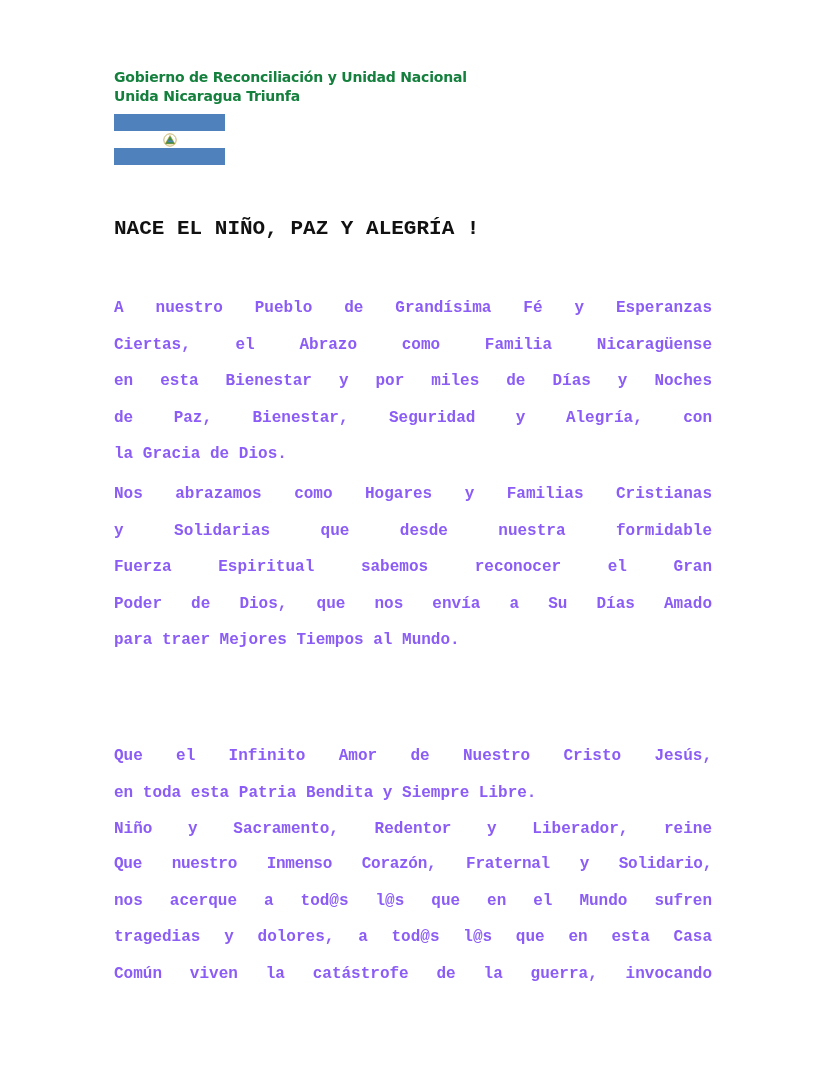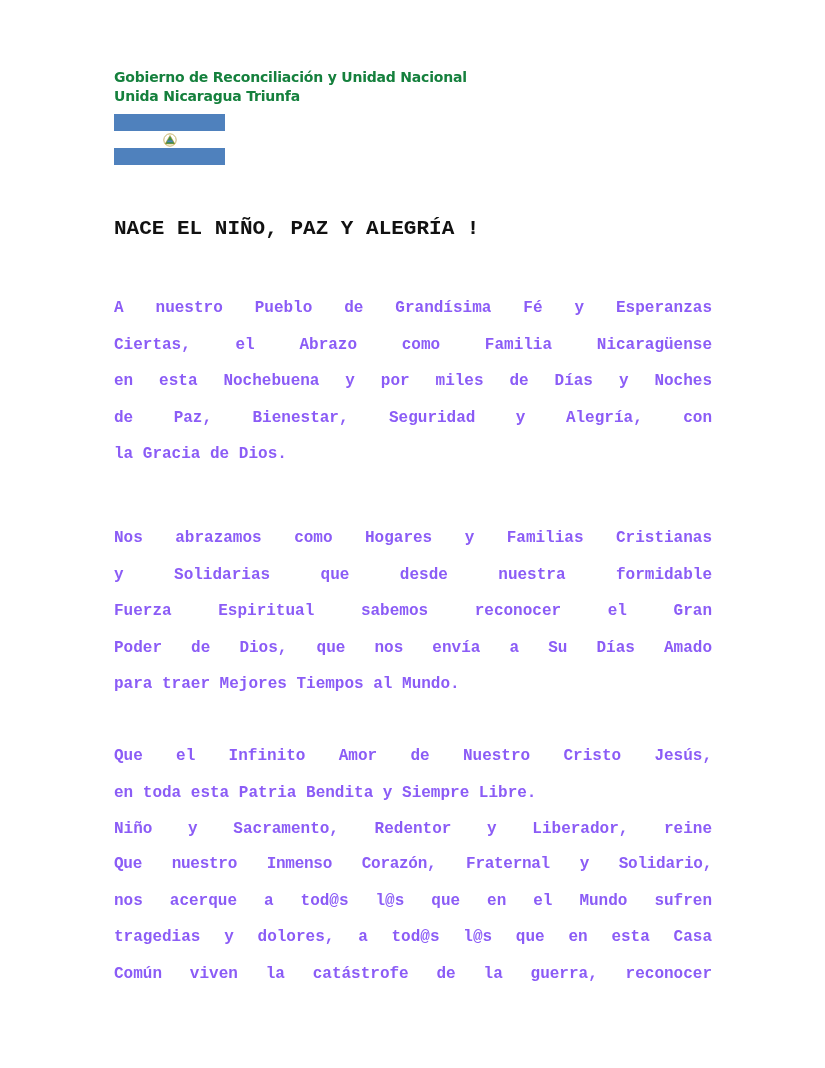--- a/index.html
+++ b/index.html
@@ -74,21 +74,21 @@
       display: block;
       white-space: nowrap;
       text-align: justify;
       text-align-last: justify;
       height: 36.5px;
     }
     .para .line.last {
       text-align-last: left;
     }
     #p1 { top: 290px; }
-    #p2 { top: 520px; }
+    #p2 { top: 476px; }
     #p3 { top: 738px; }
     #p4 { top: 846px; }
   </style>
 </head>
 <body>
 
 <div class="page">
 
   <div class="header">
     <div>Gobierno de Reconciliación y Unidad Nacional</div>
@@ -105,21 +105,21 @@
       </svg>
     </div>
     <div class="band blue"></div>
   </div>
 
   <div class="title">NACE EL NIÑO, PAZ Y ALEGRÍA !</div>
 
   <div class="para" id="p1">
     <span class="line" style="white-space: nowrap;"><span style="white-space: nowrap; word-spacing: 0px;">A nuestro Pueblo de Grandísima Fé y Esperanzas</span></span>
     <span class="line" style="white-space: nowrap;"><span style="white-space: nowrap; word-spacing: 0px;">Ciertas, el Abrazo como Familia Nicaragüense</span></span>
-    <span class="line" style="white-space: nowrap;"><span style="white-space: nowrap; word-spacing: 0px;">en esta Nochebuena y por miles de Días y Noches</span></span>
+    <span class="line" style="white-space: nowrap;"><span style="white-space: nowrap; word-spacing: 0px;">en esta Bienestar y por miles de Días y Noches</span></span>
     <span class="line" style="white-space: nowrap;"><span style="white-space: nowrap; word-spacing: 0px;">de Paz, Bienestar, Seguridad y Alegría, con</span></span>
     <span class="line last" style="white-space: nowrap;"><span style="white-space: nowrap;">la Gracia de Dios.</span></span>
   </div>
 
   <div class="para" id="p2">
     <span class="line" style="white-space: nowrap;"><span style="white-space: nowrap; word-spacing: 0px;">Nos abrazamos como Hogares y Familias Cristianas</span></span>
     <span class="line" style="white-space: nowrap;"><span style="white-space: nowrap; word-spacing: 0px;">y Solidarias que desde nuestra formidable</span></span>
     <span class="line" style="white-space: nowrap;"><span style="white-space: nowrap; word-spacing: 0px;">Fuerza Espiritual sabemos reconocer el Gran</span></span>
     <span class="line" style="white-space: nowrap;"><span style="white-space: nowrap; word-spacing: 0px;">Poder de Dios, que nos envía a Su Días Amado</span></span>
     <span class="line last" style="white-space: nowrap;"><span style="white-space: nowrap;">para traer Mejores Tiempos al Mundo.</span></span>
@@ -128,16 +128,16 @@
   <div class="para" id="p3">
     <span class="line" style="white-space: nowrap;"><span style="white-space: nowrap; word-spacing: 0px;">Que el Infinito Amor de Nuestro Cristo Jesús,</span></span>
     <span class="line last" style="white-space: nowrap;"><span style="white-space: nowrap;">en toda esta Patria Bendita y Siempre Libre.</span></span>
     <span class="line" style="white-space: nowrap;"><span style="white-space: nowrap; word-spacing: 0px;">Niño y Sacramento, Redentor y Liberador, reine</span></span>
   </div>
 
   <div class="para" id="p4">
     <span class="line" style="white-space: nowrap;"><span style="white-space: nowrap; letter-spacing: -0.282187px;">Que nuestro Inmenso Corazón, Fraternal y Solidario,</span></span>
     <span class="line" style="white-space: nowrap;"><span style="white-space: nowrap; word-spacing: 0px;">nos acerque a tod@s l@s que en el Mundo sufren</span></span>
     <span class="line" style="white-space: nowrap;"><span style="white-space: nowrap; word-spacing: 0px;">tragedias y dolores, a tod@s l@s que en esta Casa</span></span>
-    <span class="line" style="white-space: nowrap;"><span style="white-space: nowrap; word-spacing: 0px;">Común viven la catástrofe de la guerra, reconocer</span></span>
+    <span class="line" style="white-space: nowrap;"><span style="white-space: nowrap; word-spacing: 0px;">Común viven la catástrofe de la guerra, invocando</span></span>
   </div>
 
 </div>
 
 </body></html>

